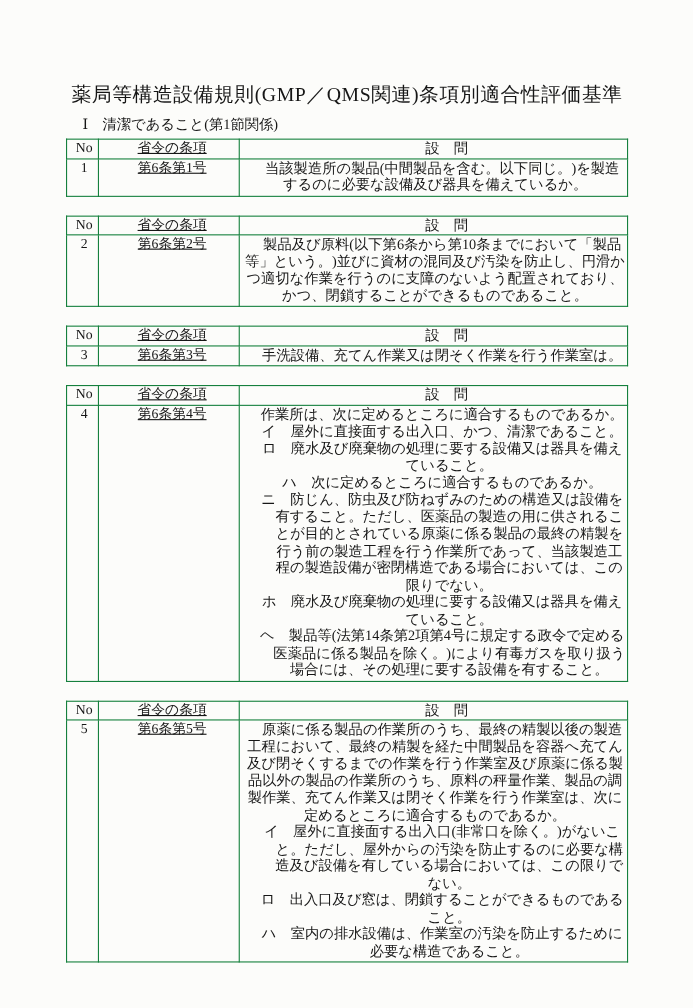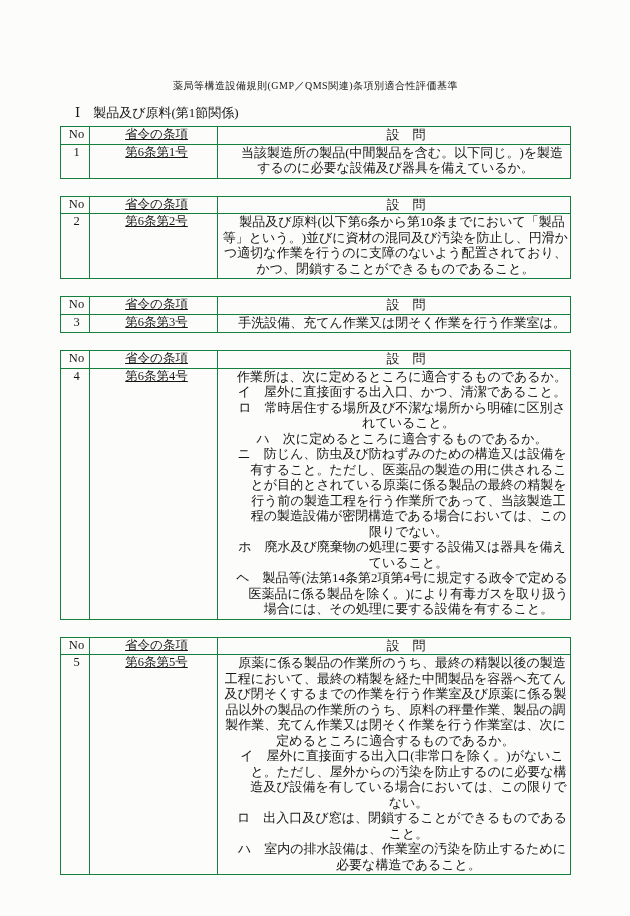--- a/index.html
+++ b/index.html
@@ -8,21 +8,21 @@
     width: 630px; height: 916px; overflow: hidden;
     background: #fcfcfa;
     color: #161616;
     font-family: "Liberation Serif", "DejaVu Serif", serif;
     position: relative;
   }
   .page { padding: 76px 59px 0 60px; }
 
   .doc-attachment { font-size: 12.5px; line-height: 16px; }
   h1.doc-title {
-    font-size: 10px; font-weight: normal; text-align: center;
+    font-size: 18px; font-weight: normal; text-align: center;
     margin: 2px 0 0 0; line-height: 16px; letter-spacing: 0.5px;
   }
   h2.doc-section {
     font-size: 13px; font-weight: normal; margin: 11px 0 0 0;
     padding-left: 15px; line-height: 16px;
   }
   h3.doc-subsection {
     font-size: 12.5px; font-weight: normal; margin: 12px 0 0 0; line-height: 16px;
   }
 
@@ -48,21 +48,21 @@
   th.h-question { padding-left: 25px; }
 
   p.q-intro { margin: 0; text-indent: 1em; }
   p.q-item  { margin: 0; padding-left: 2em; text-indent: -1em; }
 </style>
 </head>
 <body>
 
 <div class="page">
   <h1 class="doc-title">薬局等構造設備規則(GMP／QMS関連)条項別適合性評価基準</h1>
-  <h2 class="doc-section">Ⅰ　製品及び原料(第1節関係)</h2>
+  <h2 class="doc-section">Ⅰ　清潔であること(第1節関係)</h2>
   <div id="tables">
   <table class="qtable">
     <colgroup>
       <col class="c-no">
       <col class="c-clause">
       <col class="c-question">
     </colgroup>
     <thead>
       <tr>
         <th class="h-no">No</th>
@@ -142,21 +142,21 @@
         <th class="h-question">設　問</th>
       </tr>
     </thead>
     <tbody>
       <tr>
         <td class="d-no">4</td>
         <td class="d-clause">第6条第4号</td>
         <td class="d-question">
               <p class="q-intro">作業所は、次に定めるところに適合するものであるか。</p>
               <p class="q-item">イ　屋外に直接面する出入口、かつ、清潔であること。</p>
-              <p class="q-item">ロ　常時居住する場所及び不潔な場所から明確に区別されていること。</p>
+              <p class="q-item">ロ　廃水及び廃棄物の処理に要する設備又は器具を備えていること。</p>
               <p class="q-item">ハ　次に定めるところに適合するものであるか。</p>
               <p class="q-item">ニ　防じん、防虫及び防ねずみのための構造又は設備を有すること。ただし、医薬品の製造の用に供されることが目的とされている原薬に係る製品の最終の精製を行う前の製造工程を行う作業所であって、当該製造工程の製造設備が密閉構造である場合においては、この限りでない。</p>
               <p class="q-item">ホ　廃水及び廃棄物の処理に要する設備又は器具を備えていること。</p>
               <p class="q-item">ヘ　製品等(法第14条第2項第4号に規定する政令で定める医薬品に係る製品を除く。)により有毒ガスを取り扱う場合には、その処理に要する設備を有すること。</p>
             </td>
       </tr>
     </tbody>
   </table>
 
   <table class="qtable">

